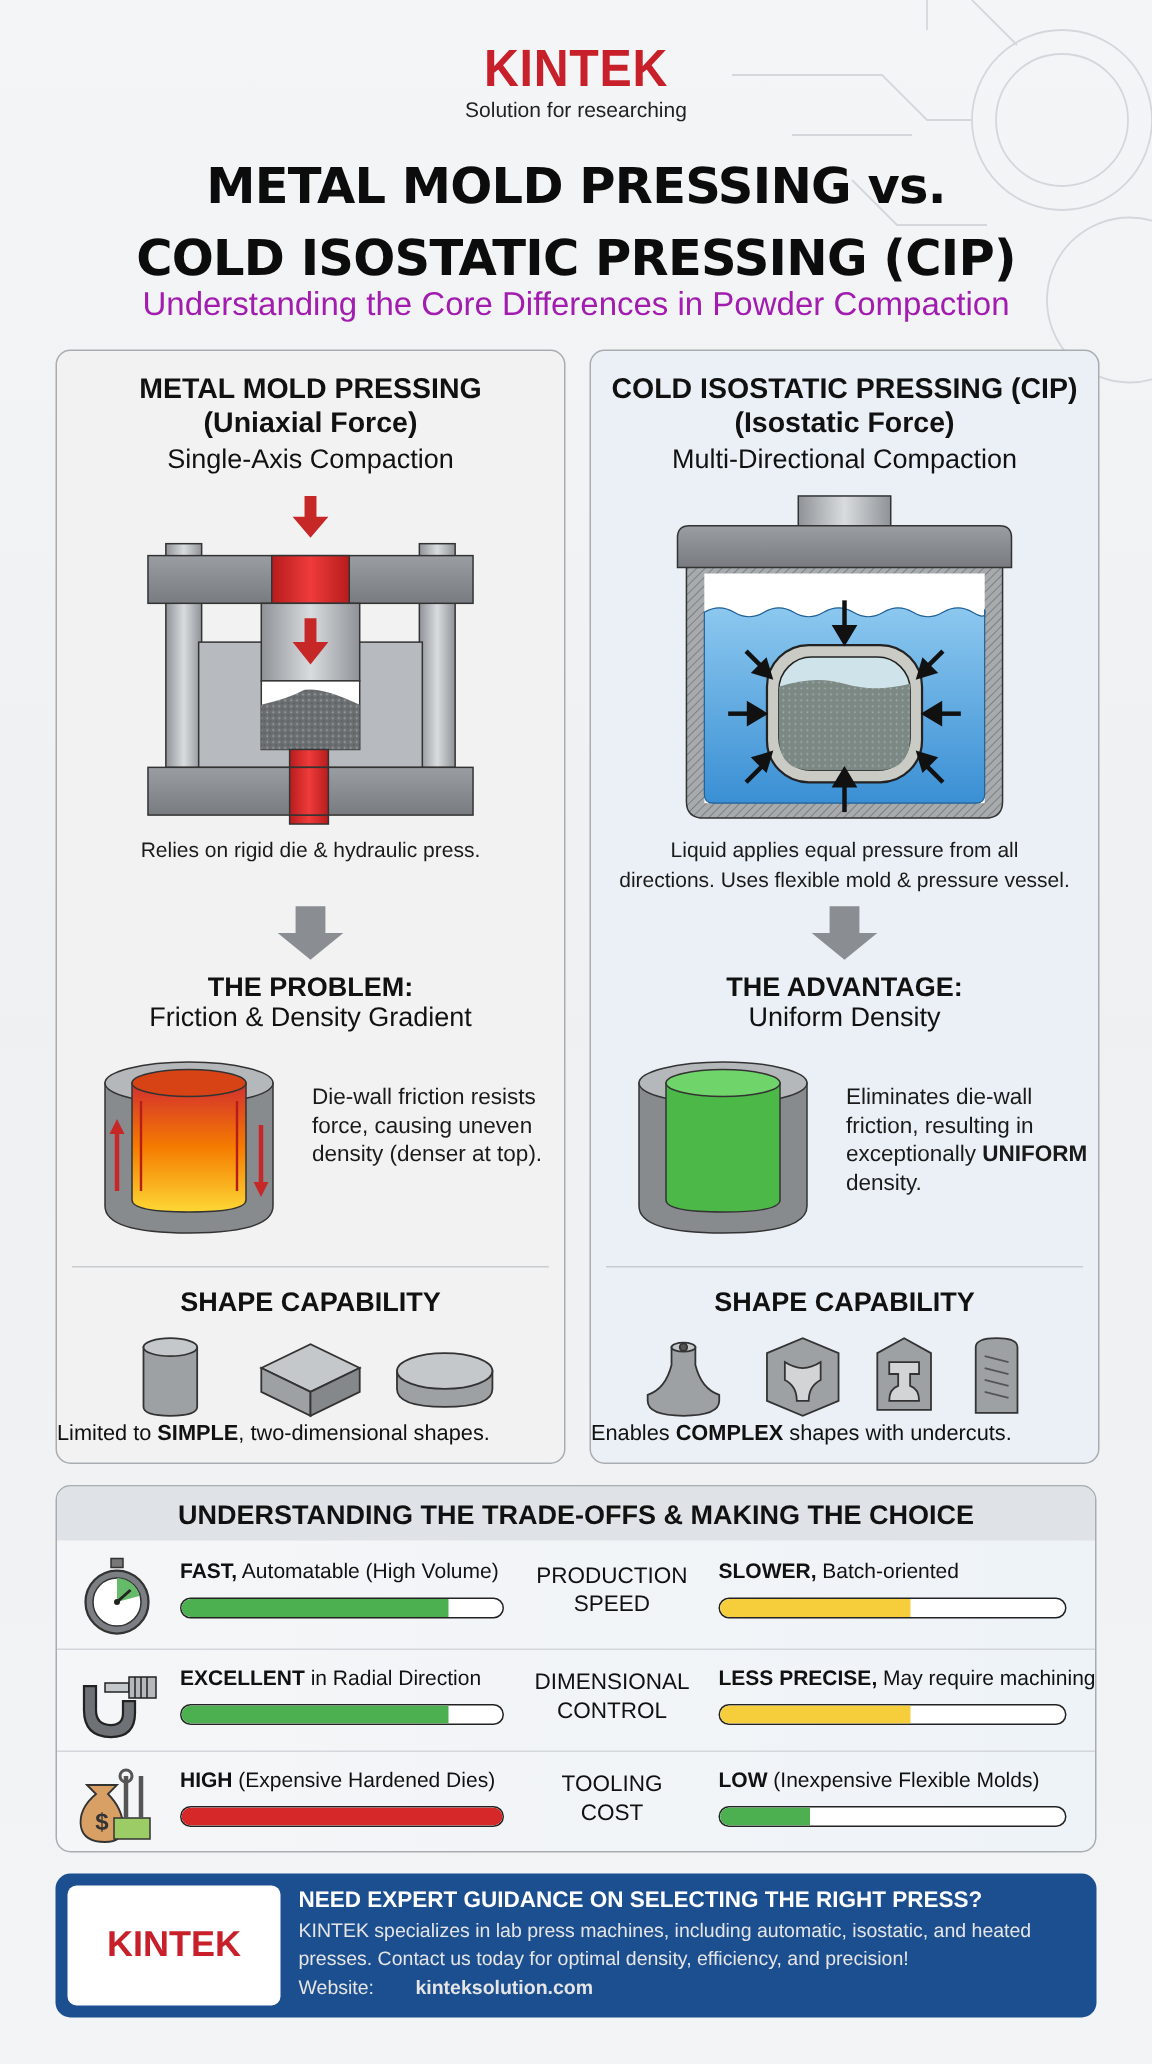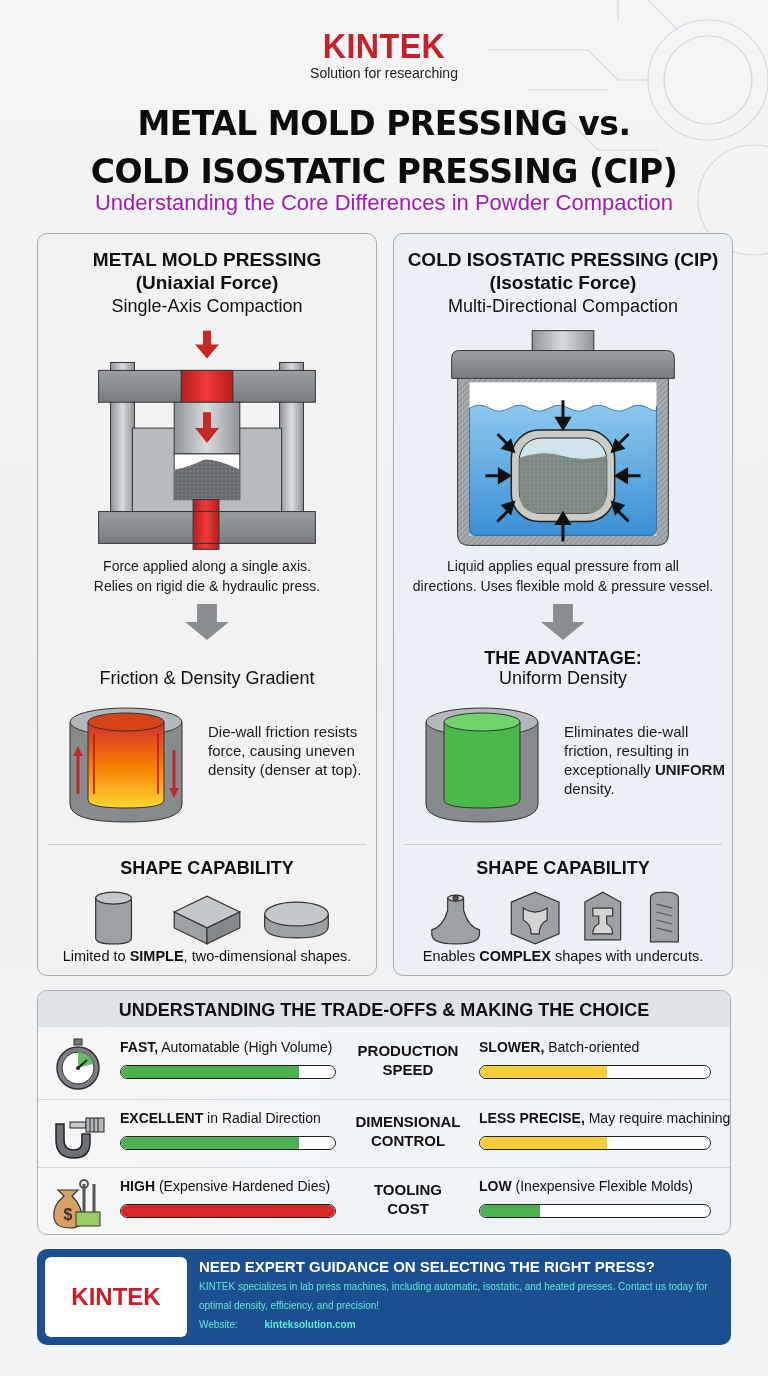--- a/index.html
+++ b/index.html
@@ -36,45 +36,45 @@
   .panel .illus { position: absolute; top: 96px; left: 0; width: 100%; height: 220px; }
   .panel .desc { position: absolute; top: 322px; left: 0; width: 100%; text-align: center; font-size: 14px; line-height: 20px; color: #1a1a1a; }
   .panel .down-arrow { position: absolute; top: 368px; left: 0; width: 100%; height: 40px; }
   .panel .sec-title { position: absolute; top: 413px; left: 0; width: 100%; text-align: center; font-weight: 700; font-size: 18px; line-height: 22px; }
   .panel .sec-sub { position: absolute; top: 434px; left: 0; width: 100%; text-align: center; font-size: 18px; }
   .panel .cyl { position: absolute; top: 470px; left: 18px; width: 140px; height: 120px; }
   .panel .cyl-text { position: absolute; top: 488px; left: 170px; width: 165px; font-size: 15px; line-height: 19px; color: #1a1a1a; }
   .panel .divider { position: absolute; top: 610px; left: 10px; right: 10px; height: 1px; background: #c9ccd0; }
   .panel .shape-title { position: absolute; top: 624px; left: 0; width: 100%; text-align: center; font-weight: 700; font-size: 18px; }
   .panel .shapes { position: absolute; top: 656px; left: 0; width: 100%; height: 56px; }
-  .panel .shape-caption { position: absolute; top: 714px; left: 0; width: 100%; text-align: center; font-size: 14.5px; }
+  .panel .shape-caption { position: absolute; top: 714px; left: 0; width: 100%; text-align: left; font-size: 14.5px; }
 
   .tradeoffs {
     position: absolute; top: 990px; left: 37px; width: 694px; height: 245px;
     border: 1.5px solid #a9adb1; border-radius: 10px;
     background: linear-gradient(90deg, #f5f6f7 0%, #eef3f8 100%); overflow: hidden;
   }
   .t-head { position: absolute; top: 0; left: 0; right: 0; height: 36px; background: #dfe3e8; text-align: center; font-weight: 700; font-size: 18px; line-height: 38px; }
   .t-row { position: absolute; left: 0; right: 0; height: 68px; }
   .t-row.r0 { top: 38px; } .t-row.r1 { top: 108px; border-top: 1px solid #d3d7dc; } .t-row.r2 { top: 176px; border-top: 1px solid #d3d7dc; }
   .t-icon { position: absolute; left: 12px; top: 8px; width: 56px; height: 56px; }
   .t-ltext { position: absolute; left: 82px; top: 10px; font-size: 14px; color: #111; white-space: nowrap; }
   .t-rtext { position: absolute; left: 441px; top: 10px; font-size: 14px; color: #111; white-space: nowrap; }
   .bar { position: absolute; height: 14px; border: 1.5px solid #222; border-radius: 8px; background: #fff; overflow: hidden; }
   .bar.left { left: 82px; top: 36px; width: 216px; } .bar.right { left: 441px; top: 36px; width: 232px; }
   .bar .fill { height: 100%; border-radius: 7px 0 0 7px; }
-  .t-center { position: absolute; left: 300px; top: 12px; width: 140px; text-align: center; font-weight: 700; font-size: 15px; line-height: 19px; }
+  .t-center { position: absolute; left: 300px; top: 12px; width: 140px; text-align: center; font-weight: 400; font-size: 15px; line-height: 19px; }
 
   .cta {
     position: absolute; top: 1249px; left: 37px; width: 694px; height: 96px;
     background: #1c4f8f; border-radius: 10px;
   }
   .cta-logo { position: absolute; top: 8px; left: 8px; width: 142px; height: 80px; background: #fff; border-radius: 6px; text-align: center; line-height: 80px; color: #c8202a; font-weight: 700; font-size: 24px; }
   .cta-title { position: absolute; top: 9px; left: 162px; font-weight: 700; font-size: 15px; color: #fff; white-space: nowrap; }
-  .cta-body { position: absolute; top: 28px; left: 162px; width: 525px; font-size: 10px; line-height: 19px; color: #5eead4; }
+  .cta-body { position: absolute; top: 28px; left: 162px; width: 525px; font-size: 13px; line-height: 19px; color: #e5e5e5; }
   .cta-web { font-weight: 700; padding-left: 24px; }
   b { font-weight: 700; }
 </style>
 </head>
 <body>
 
 <svg class="bg-circuit" viewBox="0 0 300 260">
   <g fill="none" stroke="#9aa3ad" stroke-width="1.2">
     <circle cx="240" cy="80" r="60"></circle>
       <circle cx="240" cy="80" r="44"></circle>
@@ -145,26 +145,26 @@
     <rect x="137" y="124" width="66" height="46" fill="#fff" stroke="#333"></rect>
     <path d="M137 140 Q155 136 166 130 Q178 128 203 140 V170 H137z" fill="url(#powder)"></path>
 
     <rect x="156" y="170" width="26" height="50" fill="url(#redg)" stroke="#333"></rect>
 
     <rect x="61" y="182" width="218" height="32" fill="url(#steelH)" stroke="#333"></rect>
     <rect x="156" y="182" width="26" height="32" fill="url(#redg)" stroke="#333"></rect>
   </svg>
 
   <div class="desc">
-    <div>Force applied along a single axis.</div>
     <div>Relies on rigid die &amp; hydraulic press.</div>
   </div>
   <svg class="down-arrow" viewBox="0 0 340 40">
     <path d="M160 2 h20 v18 h12 l-22 18 l-22 -18 h12z" fill="#8a8e92"></path>
   </svg>
+  <div class="sec-title">THE PROBLEM:</div>
   <div class="sec-sub">Friction &amp; Density Gradient</div>
 
   <svg class="cyl" viewBox="0 0 140 120">
     <defs>
       <linearGradient id="heat" x1="0" x2="0" y1="0" y2="1">
           <stop offset="0" stop-color="#d32f2f"></stop>
           <stop offset="0.5" stop-color="#f57c00"></stop>
           <stop offset="1" stop-color="#fdd835"></stop>
         </linearGradient>
     </defs>

